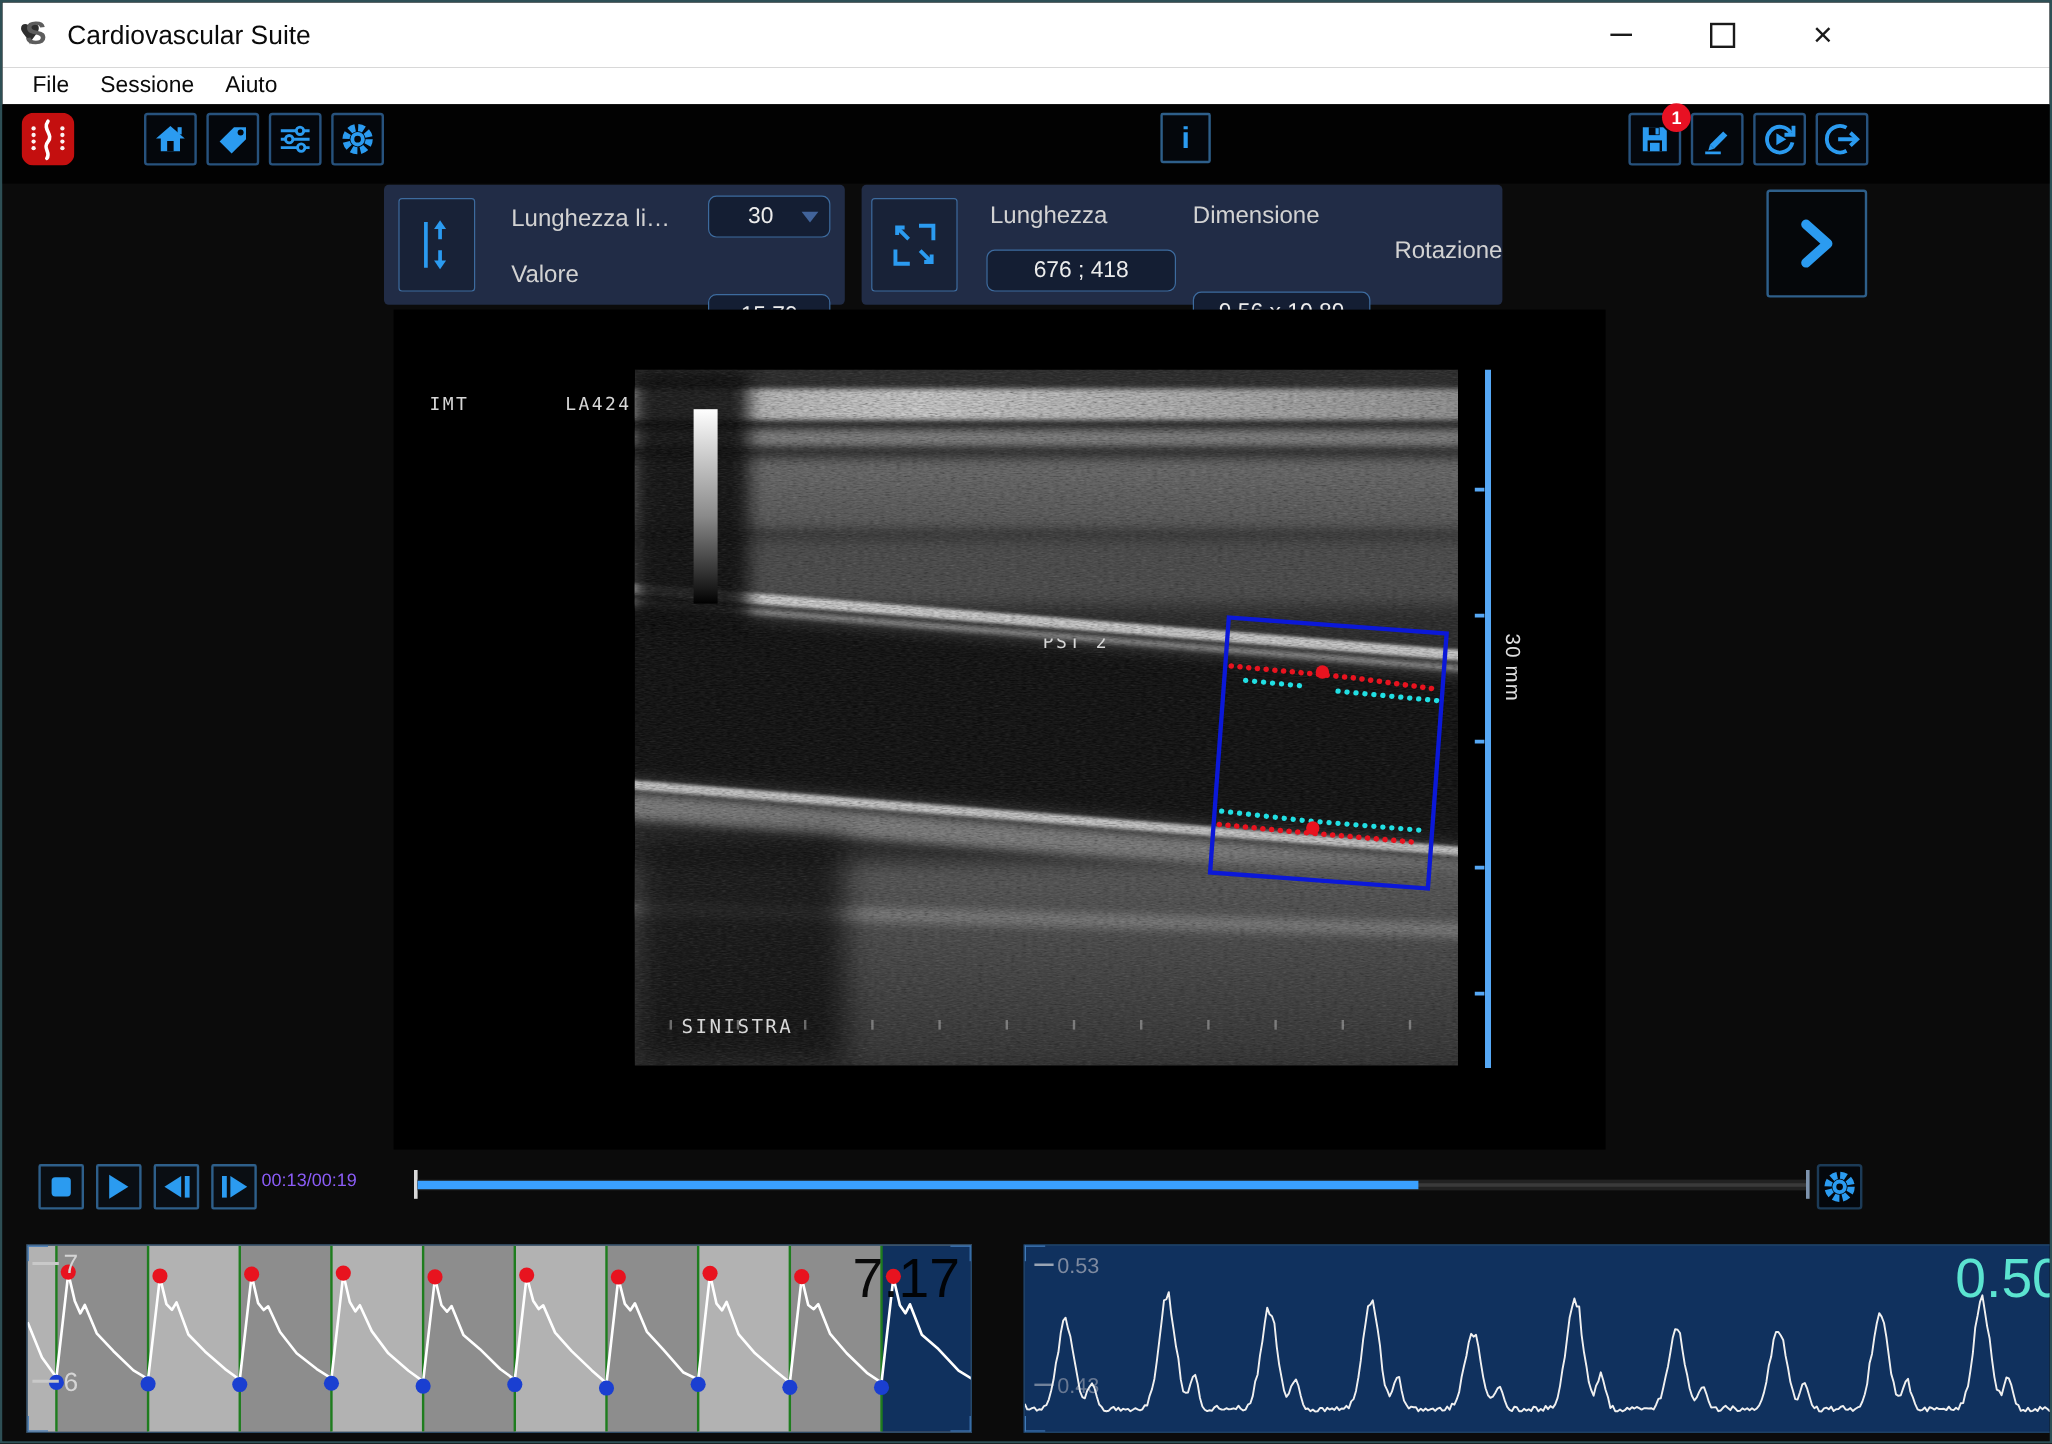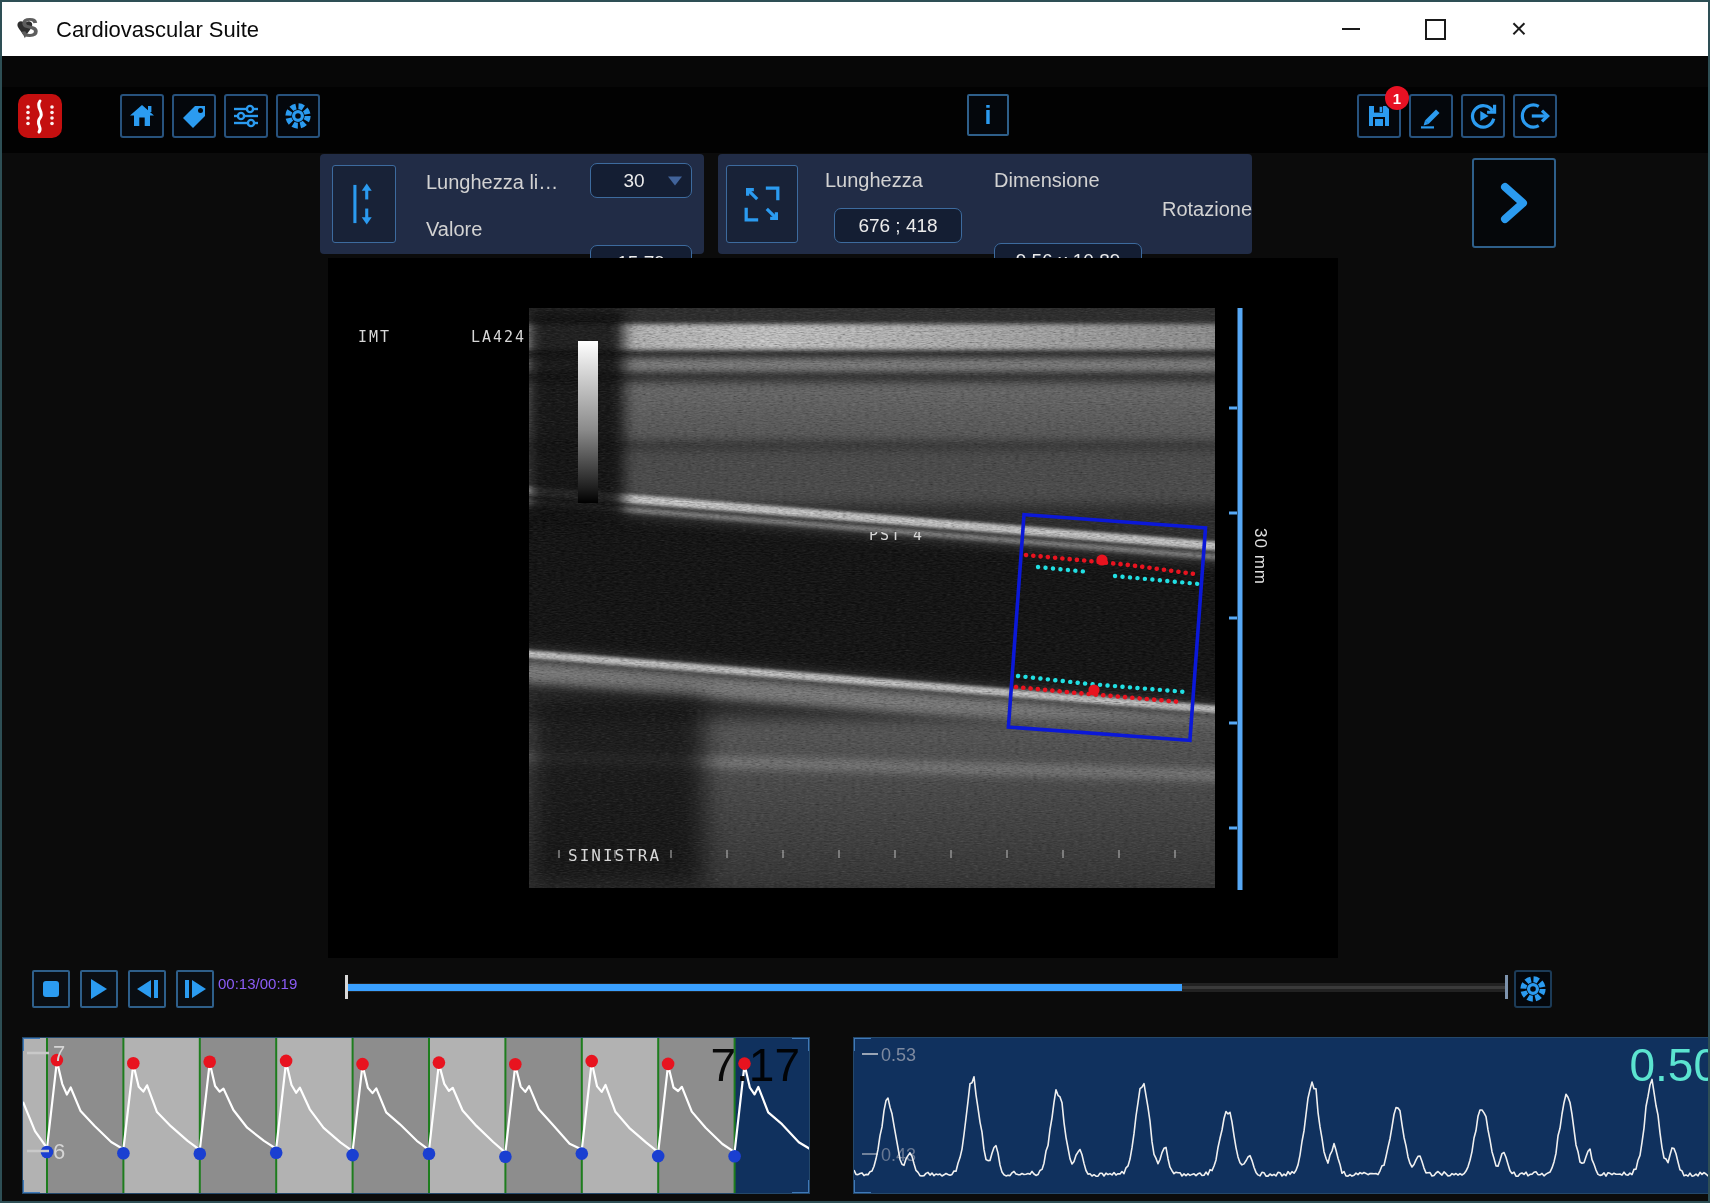--- a/index.html
+++ b/index.html
@@ -89,20 +89,25 @@
     <div class="abs apptitle" style="left:54px;top:15px;">Cardiovascular Suite</div>
     <div class="abs winbtn" style="left:1322px;top:6px;">
         <div class="glyph-min"></div>
       </div>
     <div class="abs winbtn" style="left:1406px;top:6px;">
         <div class="glyph-max"></div>
       </div>
     <div class="abs winbtn glyph-close" style="left:1490px;top:6px;">×</div>
   </div>
 
+  <div class="abs menubar">
+    <span class="menuitem">File</span>
+    <span class="menuitem">Sessione</span>
+    <span class="menuitem">Aiuto</span>
+  </div>
 
   <div class="abs main"></div>
   <div class="abs toolstrip"></div>
 
   <div class="abs" style="left:16px;top:92px;">
     <svg width="44" height="44" viewBox="0 0 44 44">
       <rect width="44" height="44" rx="10" fill="#c40f0f"></rect>
       <g fill="#fff" opacity=".95">
         <circle cx="10" cy="13" r="1.8"></circle>
           <circle cx="10" cy="18.5" r="1.8"></circle>
@@ -209,21 +214,21 @@
       <svg width="46" height="46" viewBox="0 0 48 48" fill="none" stroke="currentColor" stroke-width="3.4">
         <path d="M28 7.5 H40.5 V20"></path>
         <path d="M7.5 28 V40.5 H20"></path>
         <line x1="19" y1="19" x2="9" y2="9"></line>
           <path d="M9 15.5 V9 H15.5"></path>
         <line x1="29" y1="29" x2="39" y2="39"></line>
           <path d="M39 32.5 V39 H32.5"></path>
       </svg>
     </div>
     <div class="abs plabel" style="left:107px;top:15px;">Lunghezza</div>
-    <div class="abs pfield" style="left:116px;top:54px;width:128px;height:35px;">
+    <div class="abs pfield" style="left:104px;top:54px;width:158px;height:35px;">
       <span>676 ; 418</span>
     </div>
     <div class="abs plabel" style="left:276px;top:15px;">Dimensione</div>
     <div class="abs pfield" style="left:276px;top:54px;width:148px;height:35px;">
       <span>9.56 x 10.89</span>
     </div>
     <div class="abs plabel" style="left:444px;top:15px;margin-top:29px;">Rotazione</div>
     <div class="abs pfield" style="left:444px;top:54px;width:76px;height:35px;">
       <span>4.2</span>
     </div>
@@ -296,21 +301,21 @@
           <path d="M489 368 L560 376 L657 384" stroke="#21dfe3" stroke-width="4.4" stroke-dasharray="0.1 7.4"></path>
           <path d="M487 379 L548 385 L652 394" stroke="#e8131f" stroke-width="4.6" stroke-dasharray="0.1 7.2"></path>
         </g>
         <circle cx="573" cy="252" r="5.6" fill="#e8131f"></circle>
         <circle cx="565" cy="382" r="5.6" fill="#e8131f"></circle>
       </svg>
     </div>
 
     <div class="abs graybar"></div>
     <div class="abs ustext pstclip">
-      <div>PST 4</div>
+      <div>PST 2</div>
     </div>
     <div class="abs ustext" style="left:30px;top:70px;">IMT</div>
     <div class="abs ustext" style="left:143px;top:70px;">LA424</div>
     <div class="abs ustext" style="left:240px;top:588px;font-size:16px;">SINISTRA</div>
 
     <svg class="abs" style="left:896px;top:50px;" width="24" height="584">
       <line x1="16" y1="0" x2="16" y2="582" stroke="#56a8f5" stroke-width="5"></line>
       <g stroke="#56a8f5" stroke-width="3">
         <line x1="5" y1="100" x2="13" y2="100"></line>
           <line x1="5" y1="205" x2="13" y2="205"></line>

